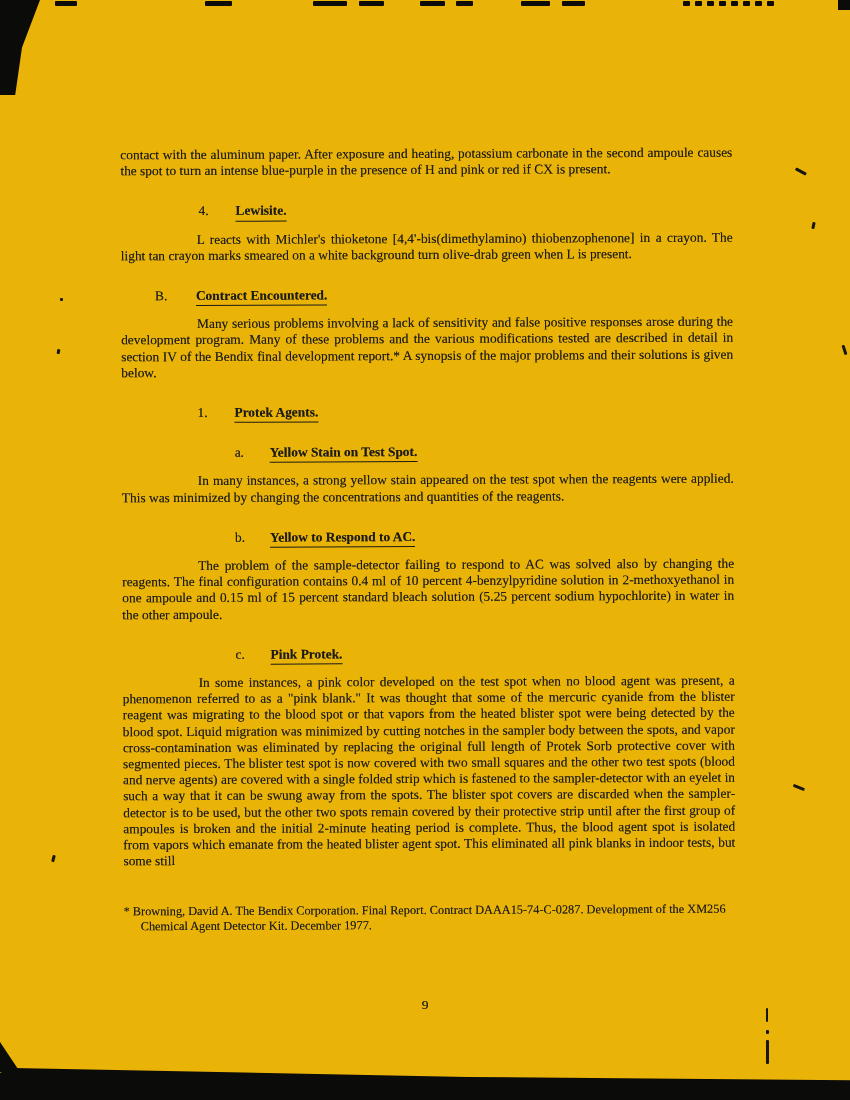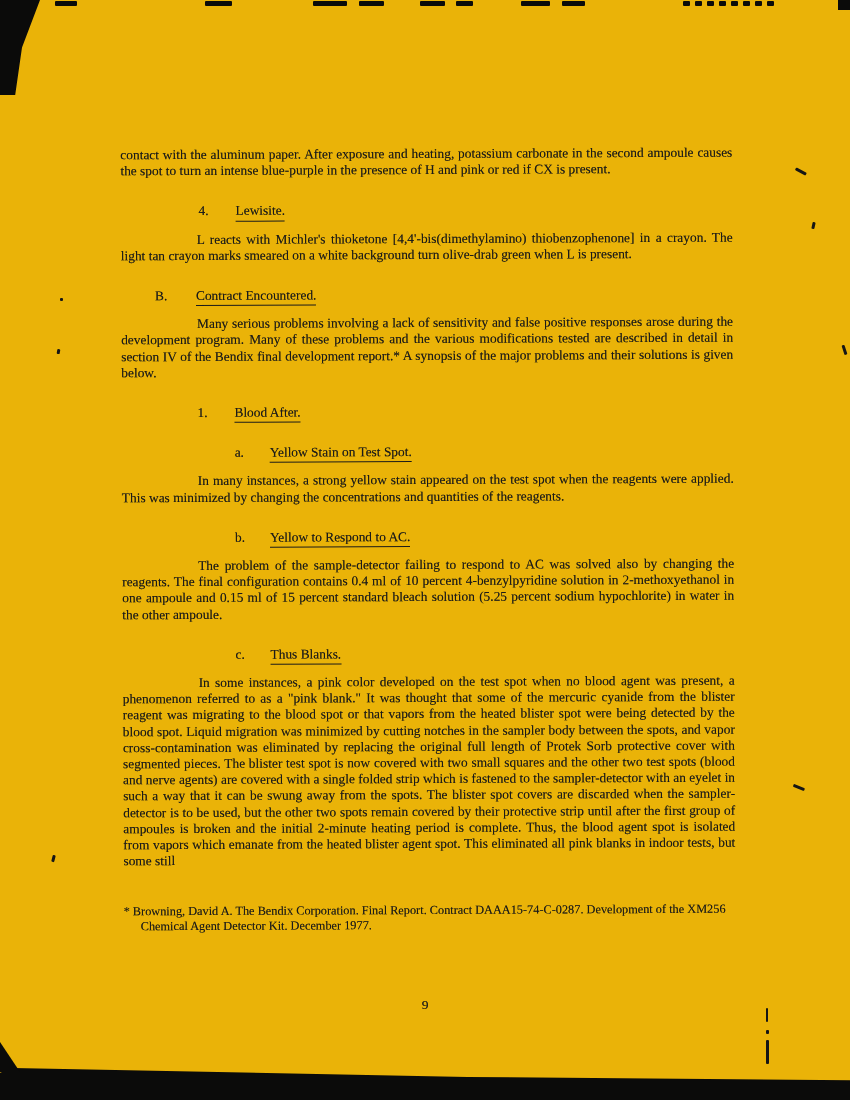--- a/index.html
+++ b/index.html
@@ -27,21 +27,21 @@
     flex-direction:column;
     transform:rotate(-0.25deg);
     transform-origin:50% 50%;
     text-shadow:0 0 0.4px rgba(20,20,20,0.55);
   }
   .para { margin:0 0 12px 0; text-indent:76px; }
   .para.noindent { text-indent:0; }
 
   .heading { margin:12px 0 10px 0; display:flex; text-align:left; }
   .hnum { display:inline-block; flex:0 0 auto; }
-  .htitle { border-bottom:1px solid #1b1b1a; padding-bottom:1px; }
+  .htitle { border-bottom:1px solid #1b1b1a; padding-bottom:1px;font-weight:bold; }
   .h-lewisite { margin-left:78px; }  .h-lewisite .hnum { width:37px; }
   .h-problems { margin-left:34px; }  .h-problems .hnum { width:41px; }
   .h-blood   { margin-left:76px; }   .h-blood .hnum   { width:37px; }
   .h-sub     { margin-left:113px; }  .h-sub .hnum     { width:35px; }
 
   .footnote {
     margin-top:22px;
     font-size:12.3px;
     line-height:15.2px;
     text-align:left;
@@ -126,40 +126,40 @@
 
     <div class="heading h-problems">
       <span class="hnum">B.</span>
       <span class="htitle">Contract Encountered.</span>
     </div>
 
     <p class="para">Many serious problems involving a lack of sensitivity and false positive responses arose during the development program. Many of these problems and the various modifications tested are described in detail in section IV of the Bendix final development report.* A synopsis of the major problems and their solutions is given below.</p>
 
     <div class="heading h-blood">
       <span class="hnum">1.</span>
-      <span class="htitle">Blood After.</span>
+      <span class="htitle">Protek Agents.</span>
     </div>
 
     <div class="heading h-sub">
       <span class="hnum">a.</span>
       <span class="htitle">Yellow Stain on Test Spot.</span>
     </div>
 
     <p class="para">In many instances, a strong yellow stain appeared on the test spot when the reagents were applied. This was minimized by changing the concentrations and quantities of the reagents.</p>
 
     <div class="heading h-sub">
       <span class="hnum">b.</span>
       <span class="htitle">Yellow to Respond to AC.</span>
     </div>
 
     <p class="para">The problem of the sample-detector failing to respond to AC was solved also by changing the reagents. The final configuration contains 0.4 ml of 10 percent 4-benzylpyridine solution in 2-methoxyethanol in one ampoule and 0.15 ml of 15 percent standard bleach solution (5.25 percent sodium hypochlorite) in water in the other ampoule.</p>
 
     <div class="heading h-sub">
       <span class="hnum">c.</span>
-      <span class="htitle">Thus Blanks.</span>
+      <span class="htitle">Pink Protek.</span>
     </div>
 
     <p class="para">In some instances, a pink color developed on the test spot when no blood agent was present, a phenomenon referred to as a "pink blank." It was thought that some of the mercuric cyanide from the blister reagent was migrating to the blood spot or that vapors from the heated blister spot were being detected by the blood spot. Liquid migration was minimized by cutting notches in the sampler body between the spots, and vapor cross-contamination was eliminated by replacing the original full length of Protek Sorb protective cover with segmented pieces. The blister test spot is now covered with two small squares and the other two test spots (blood and nerve agents) are covered with a single folded strip which is fastened to the sampler-detector with an eyelet in such a way that it can be swung away from the spots. The blister spot covers are discarded when the sampler-detector is to be used, but the other two spots remain covered by their protective strip until after the first group of ampoules is broken and the initial 2-minute heating period is complete. Thus, the blood agent spot is isolated from vapors which emanate from the heated blister agent spot. This eliminated all pink blanks in indoor tests, but some still</p>
 
     <p class="footnote">* Browning, David A. The Bendix Corporation. Final Report. Contract DAAA15-74-C-0287. Development of the XM256 Chemical Agent Detector Kit. December 1977.</p>
 
   </div>
 
   <div class="pagenum">9</div>
 

